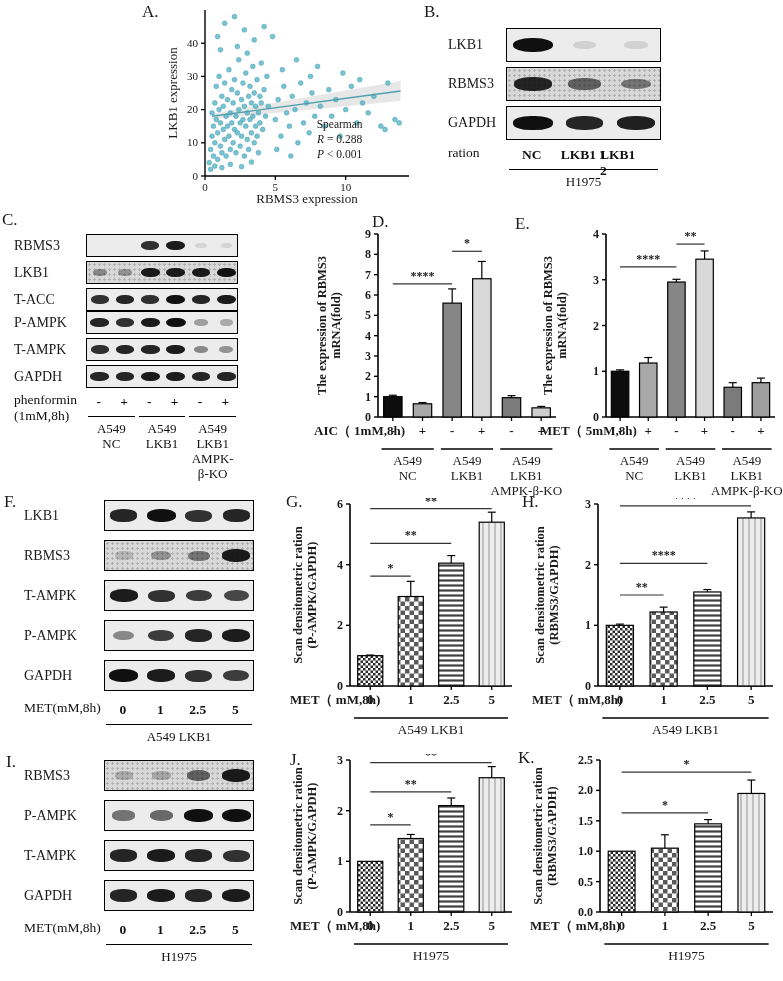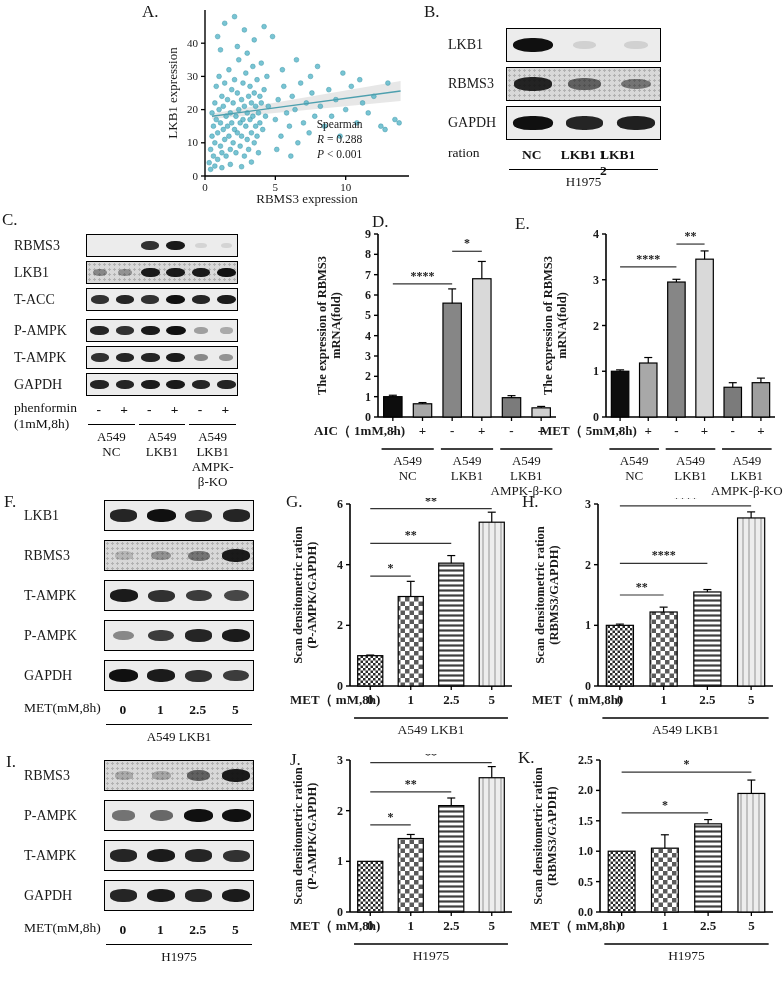--- a/index.html
+++ b/index.html
@@ -250,21 +250,21 @@
         <div class="blabel" style="width: 72px;">LKB1</div>
         <div class="bbox noisy" style="width: 152px; height: 23px;">
           <span class="band" style="left: 5.67657px; width: 13.9802px; height: 6.97935px; margin-top: -3.48968px; opacity: 0.4;"></span>
           <span class="band" style="left: 31.2322px; width: 13.5356px; height: 6.7643px; margin-top: -3.38215px; opacity: 0.35;"></span>
           <span class="band" style="left: 53.8979px; width: 18.8708px; height: 9.3449px; margin-top: -4.67245px; opacity: 0.95;"></span>
           <span class="band" style="left: 79.2313px; width: 18.8708px; height: 9.3449px; margin-top: -4.67245px; opacity: 0.95;"></span>
           <span class="band" style="left: 104.565px; width: 18.8708px; height: 9.3449px; margin-top: -4.67245px; opacity: 0.95;"></span>
           <span class="band" style="left: 129.676px; width: 19.3154px; height: 9.55995px; margin-top: -4.77997px; opacity: 1;"></span>
         </div>
       </div>
-      <div class="brow" style="margin-bottom: 8px;">
+      <div class="brow" style="margin-bottom: 0;">
         <div class="blabel" style="width: 72px;">T-ACC</div>
         <div class="bbox" style="width: 152px; height: 23px;">
           <span class="band" style="left: 3.67587px; width: 17.9816px; height: 8.9148px; margin-top: -4.4574px; opacity: 0.85;"></span>
           <span class="band" style="left: 28.7869px; width: 18.4262px; height: 9.12985px; margin-top: -4.56492px; opacity: 0.9;"></span>
           <span class="band" style="left: 54.3425px; width: 17.9816px; height: 8.9148px; margin-top: -4.4574px; opacity: 0.85;"></span>
           <span class="band" style="left: 79.009px; width: 19.3154px; height: 9.55995px; margin-top: -4.77997px; opacity: 1;"></span>
           <span class="band" style="left: 104.787px; width: 18.4262px; height: 9.12985px; margin-top: -4.56492px; opacity: 0.9;"></span>
           <span class="band" style="left: 129.898px; width: 18.8708px; height: 9.3449px; margin-top: -4.67245px; opacity: 0.95;"></span>
         </div>
       </div>

